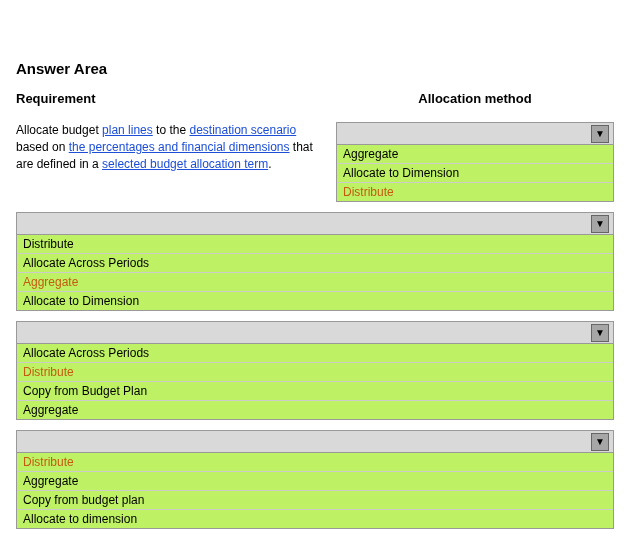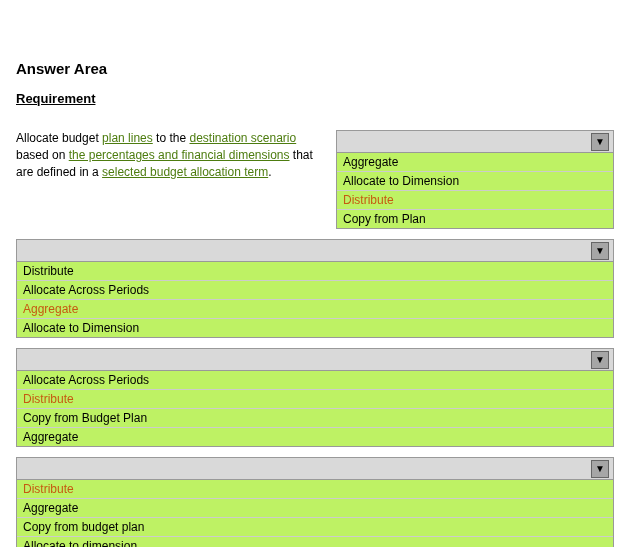--- a/index.html
+++ b/index.html
@@ -14,22 +14,21 @@
       font-size: 15px;
       font-weight: bold;
       margin-bottom: 14px;
       margin-top: 44px;
     }
     .table-area {
       width: 100%;
     }
     .header-row {
       display: flex;
-      margin-bottom: 24px;
-      text-decoration: underline;
+      margin-bottom: 16px;
     }
     .header-req {
       width: 320px;
       font-weight: bold;
       font-size: 13px;
     }
     .header-alloc {
       flex: 1;
       font-weight: bold;
       font-size: 13px;
@@ -41,21 +40,21 @@
       align-items: flex-start;
     }
     .req-cell {
       width: 320px;
       padding-right: 10px;
       font-size: 12px;
       line-height: 1.4;
       color: #000;
     }
     .req-cell .highlight-blue {
-      color: #4d7c0f;
+      color: #1d4ed8;
       text-decoration: underline;
     }
     .alloc-cell {
       flex: 1;
       border: 1px solid #999;
     }
     .dropdown-bar {
       display: flex;
       justify-content: flex-end;
       align-items: center;
@@ -90,33 +89,33 @@
     }
   </style>
 </head>
 <body>
 
 <h2>Answer Area</h2>
 
 <div class="table-area">
   <div class="header-row">
     <div class="header-req">Requirement</div>
+    <div class="header-alloc">Allocation method</div>
   </div>
 
   <div id="rows-container">
       <div class="data-row">
         <div class="req-cell"><span>Allocate budget </span><span class="highlight-blue">plan lines</span><span> to the </span><span class="highlight-blue">destination scenario</span><span> based on </span><span class="highlight-blue">the percentages and financial dimensions</span><span> that are defined in a </span><span class="highlight-blue">selected budget allocation term</span><span>.</span></div>
         <div class="alloc-cell">
           <div class="dropdown-bar">
             <div class="dropdown-arrow">▼</div>
           </div>
           <div class="alloc-option">Aggregate</div>
           <div class="alloc-option">Allocate to Dimension</div>
           <div class="alloc-option orange">Distribute</div>
-          <div class="alloc-option">Copy from Plan</div>
         </div>
       </div>
       <div class="data-row">
         <div class="alloc-cell">
           <div class="dropdown-bar">
             <div class="dropdown-arrow">▼</div>
           </div>
           <div class="alloc-option">Distribute</div>
           <div class="alloc-option">Allocate Across Periods</div>
           <div class="alloc-option orange">Aggregate</div>

